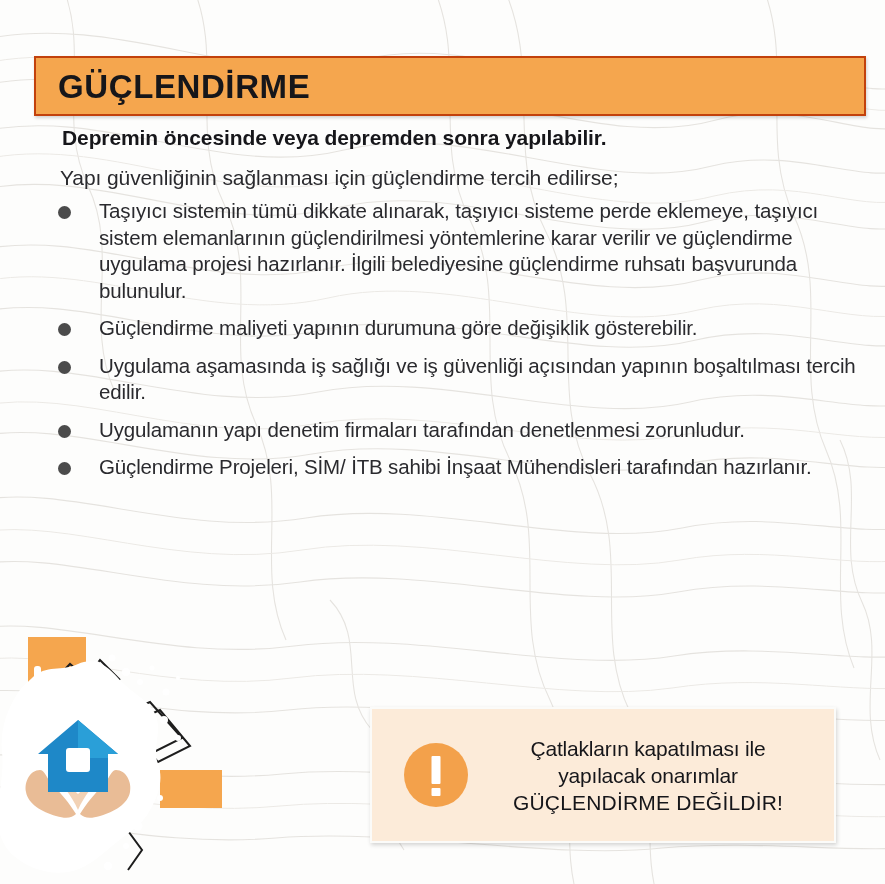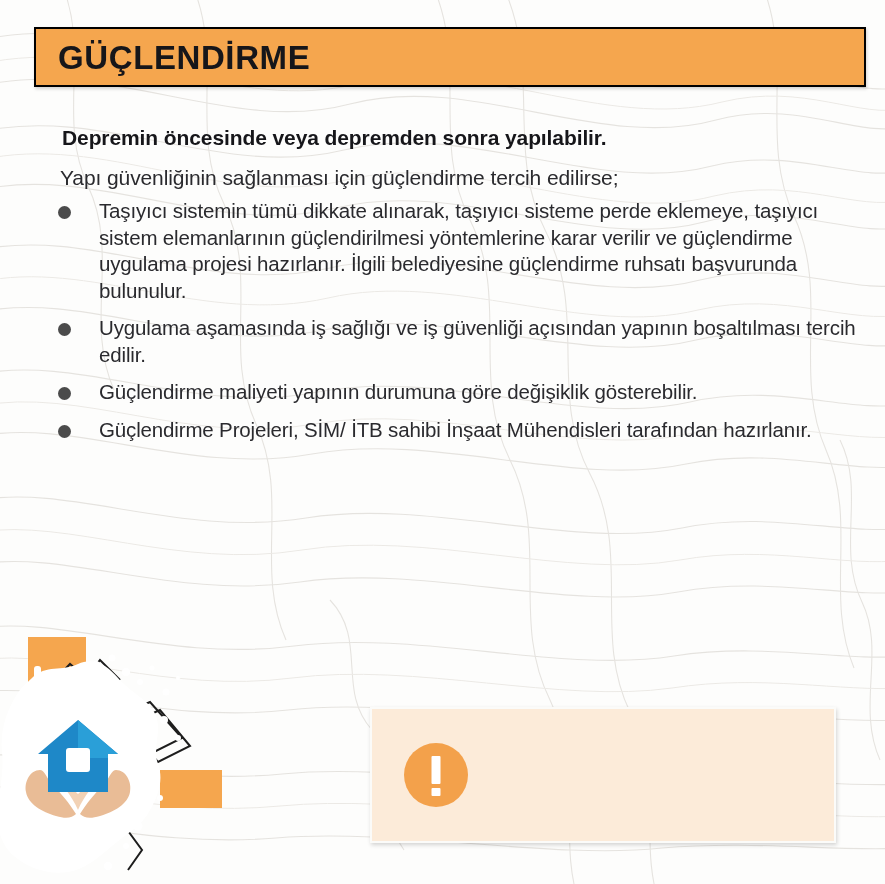--- a/index.html
+++ b/index.html
@@ -30,25 +30,25 @@
     width: 885px;
     height: 884px;
     pointer-events: none;
     opacity: 0.75;
   }
 
   
   #title-banner {
     position: absolute;
     left: 34px;
-    top: 27px;
+    top: 56px;
     width: 832px;
     height: 60px;
     background: #f5a64e;
-    border: 2px solid #000000;
+    border: 2px solid #c2410c;
     box-sizing: border-box;
     box-shadow: 1px 2px 3px rgba(0,0,0,0.17);
     display: flex;
     align-items: center;
   }
   #title-text {
     font-size: 33px;
     font-weight: 700;
     color: #16161a;
     letter-spacing: 0.6px;
@@ -205,25 +205,29 @@
     <p class="lead-bold">Depremin öncesinde veya depremden sonra yapılabilir.</p>
     <p class="lead-normal">Yapı güvenliğinin sağlanması için güçlendirme tercih edilirse;</p>
 
     <ul id="bullets">
       <li>
         <span class="dot"></span>
         <span>Taşıyıcı sistemin tümü dikkate alınarak, taşıyıcı sisteme perde eklemeye, taşıyıcı sistem elemanlarının güçlendirilmesi yöntemlerine karar verilir ve güçlendirme uygulama projesi hazırlanır. İlgili belediyesine güçlendirme ruhsatı başvurunda bulunulur.</span>
       </li>
       <li>
         <span class="dot"></span>
+        <span>Güçlendirme maliyeti yapının durumuna göre değişiklik gösterebilir.</span>
+      </li>
+      <li>
+        <span class="dot"></span>
         <span>Uygulama aşamasında iş sağlığı ve iş güvenliği açısından yapının boşaltılması tercih edilir.</span>
       </li>
       <li>
         <span class="dot"></span>
-        <span>Güçlendirme maliyeti yapının durumuna göre değişiklik gösterebilir.</span>
+        <span>Uygulamanın yapı denetim firmaları tarafından denetlenmesi zorunludur.</span>
       </li>
       <li>
         <span class="dot"></span>
         <span>Güçlendirme Projeleri, SİM/ İTB sahibi İnşaat Mühendisleri tarafından hazırlanır.</span>
       </li>
     </ul>
   </div>
 
   <div id="illustration">
     <svg width="300" height="264" viewBox="0 0 300 264" aria-hidden="true">
@@ -284,15 +288,20 @@
         <rect x="66" y="128" width="24" height="24" rx="3" fill="#ffffff"></rect>
       </g>
     </svg>
   </div>
 
   <div id="warning-box">
     <div id="warning-icon">
       <span class="bang-bar bang-stem"></span>
       <span class="bang-bar bang-dot"></span>
     </div>
+    <div id="warning-text">
+      <div>Çatlakların kapatılması ile</div>
+      <div>yapılacak onarımlar</div>
+      <div class="wline3">GÜÇLENDİRME DEĞİLDİR!</div>
+    </div>
   </div>
 
 </div>
 
 </body></html>

